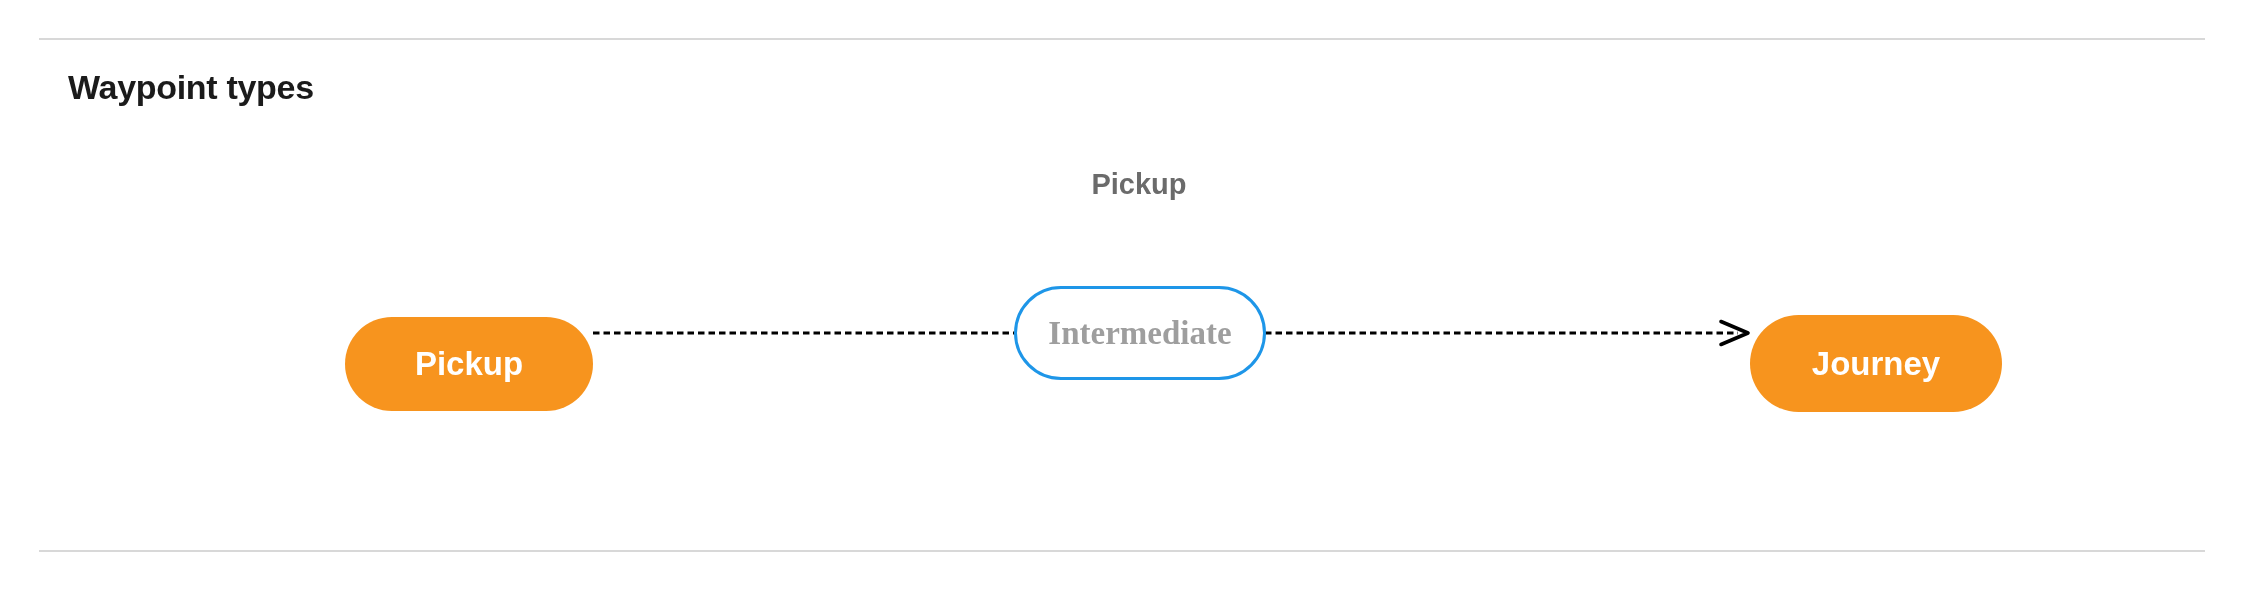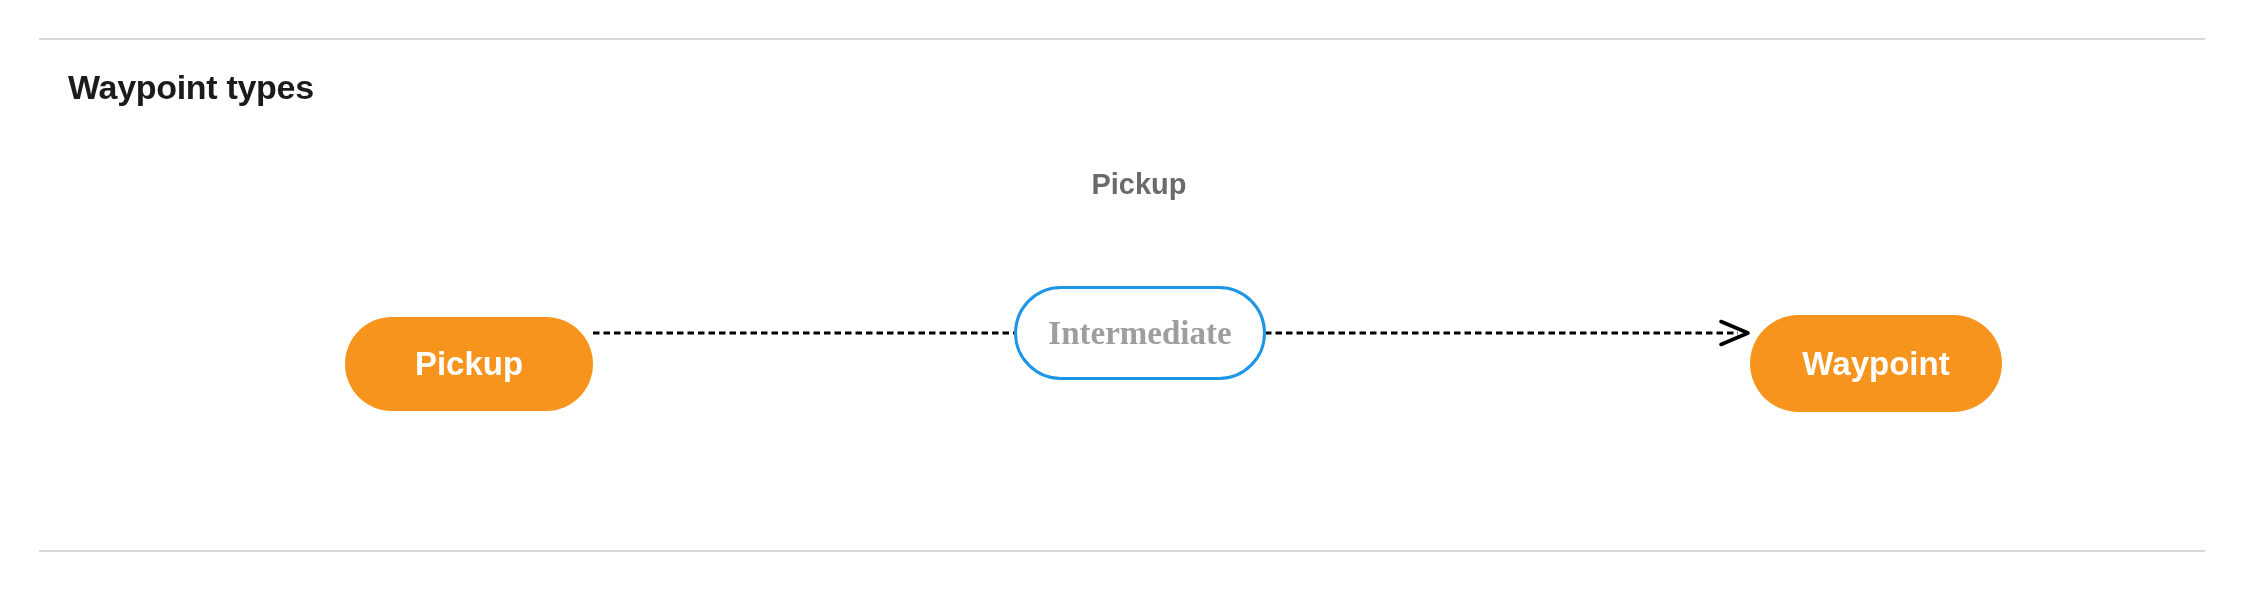--- a/index.html
+++ b/index.html
@@ -115,18 +115,18 @@
 
   <div class="pill terminal pickup">
     <span>Pickup</span>
   </div>
 
   <div class="pill intermediate mid">
     <span>Intermediate</span>
   </div>
 
   <div class="pill terminal dropoff">
-    <span>Waypoint</span>
+    <span>Journey</span>
   </div>
 
   <div class="divider bottom"></div>
 
 </div>
 
 </body></html>

